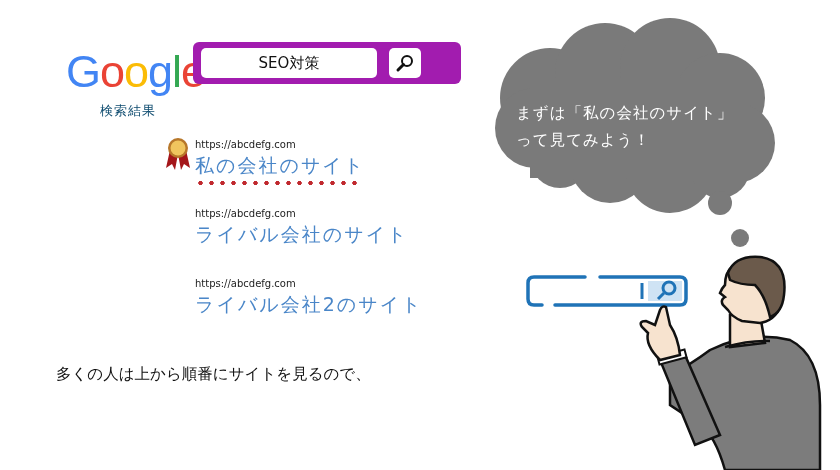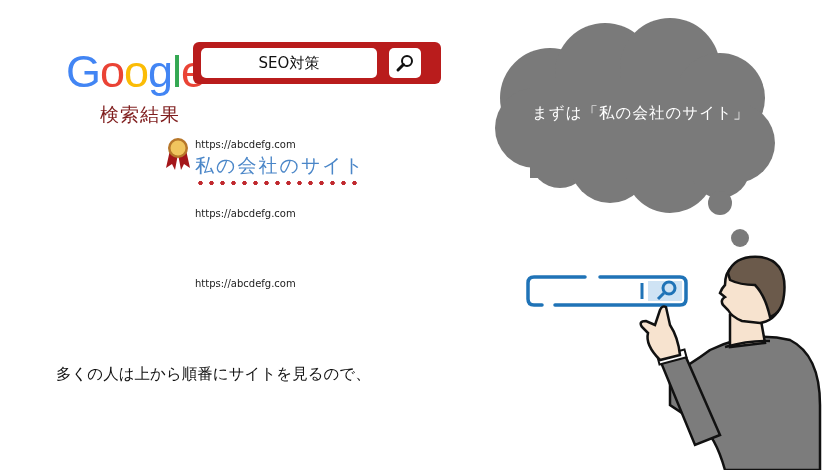--- a/index.html
+++ b/index.html
@@ -5,38 +5,38 @@
   html, body { margin:0; padding:0; }
   body { width:840px; height:470px; position:relative; background:#ffffff; overflow:hidden;
          font-family:"DejaVu Sans", "Liberation Sans", sans-serif; }
   .abs { position:absolute; }
 
   
   .logo { left:66px; top:46px; font-family:"Liberation Sans", sans-serif; font-size:45px; letter-spacing:-1px; font-weight:400; }
   .logo span { display:inline-block; }
 
   
-  .searchwrap { left:193px; top:42px; width:248px; height:42px; background:#b91c1c; border-radius:6px; }
+  .searchwrap { left:193px; top:42px; width:268px; height:42px; background:#a21caf; border-radius:6px; }
   .searchfield { position:absolute; left:8px; top:6px; width:176px; height:30px; background:#fff; border-radius:5px;
                  display:flex; align-items:center; justify-content:center; font-size:15px; color:#111; }
   .searchbtn { position:absolute; left:196px; top:6px; width:32px; height:30px; background:#fff; border-radius:5px;
                display:flex; align-items:center; justify-content:center; cursor:pointer; }
 
-  .results-label { left:100px; top:102px; font-size:19px; color:#7f1d1d; letter-spacing:1px; }
+  .results-label { left:100px; top:102px; font-size:13px; color:#0c4a6e; letter-spacing:1px; }
 
   .result { left:195px; }
   .result .url { font-size:10px; color:#222; }
   .result .title { font-size:19px; color:#4a86c8; letter-spacing:2px; margin-top:3px; cursor:pointer; }
   .dots { left:195px; top:180px; width:165px; height:6px;
           background-image: radial-gradient(circle, #c0282e 2px, transparent 2.3px);
           background-size:11px 6px; background-repeat:repeat-x; }
 
   .explain { left:56px; top:362px; font-size:15.5px; color:#111; line-height:24px; }
 
-  .cloud-text { left:532px; top:100px; font-size:15.5px; color:#ffffff; line-height:27px; letter-spacing:1px; }
+  .cloud-text { left:516px; top:100px; font-size:15.5px; color:#ffffff; line-height:27px; letter-spacing:1px; }
 </style>
 </head>
 <body>
 
 <div class="abs logo">
   <span style="color:#4285F4">G</span><span style="color:#EA4335">o</span><span style="color:#FBBC05">o</span><span style="color:#4285F4">g</span><span style="color:#34A853">l</span><span style="color:#EA4335">e</span>
 </div>
 
 <div class="abs searchwrap">
   <div class="searchfield">SEO対策</div>
@@ -58,24 +58,26 @@
 </svg>
 
 <div class="abs result" style="top:139px;">
   <div class="url">https://abcdefg.com</div>
   <div class="title">私の会社のサイト</div>
 </div>
 <div class="abs dots"></div>
 
 <div class="abs result" style="top:208px;">
   <div class="url">https://abcdefg.com</div>
+  <div class="title">ライバル会社のサイト</div>
 </div>
 
 <div class="abs result" style="top:278px;">
   <div class="url">https://abcdefg.com</div>
+  <div class="title">ライバル会社2のサイト</div>
 </div>
 
 <div class="abs explain">
   <div>多くの人は上から順番にサイトを見るので、</div>
 </div>
 
 <svg class="abs" style="left:480px; top:18px;" width="310" height="240" viewBox="0 0 310 240">
   <g fill="#7a7a7a">
     <circle cx="70" cy="80" r="50"></circle>
     <circle cx="125" cy="55" r="50"></circle>
@@ -87,20 +89,21 @@
     <circle cx="130" cy="145" r="40"></circle>
     <circle cx="190" cy="150" r="45"></circle>
     <circle cx="240" cy="150" r="30"></circle>
     <rect x="50" y="60" width="220" height="100"></rect>
     <circle cx="240" cy="185" r="12"></circle>
     <circle cx="260" cy="220" r="9"></circle>
   </g>
 </svg>
 <div class="abs cloud-text">
   <div>まずは「私の会社のサイト」</div>
+  <div>って見てみよう！</div>
 </div>
 
 <svg class="abs" style="left:520px; top:255px;" width="320" height="215" viewBox="0 0 320 215">
 
   <g>
     <path d="M65 22 L14 22 Q8 22 8 28 L8 44 Q8 50 14 50 L22 50" fill="none" stroke="#1f73b7" stroke-width="3.5" stroke-linecap="round"></path>
     <path d="M35 50 L160 50 Q166 50 166 44 L166 28 Q166 22 160 22 L80 22" fill="none" stroke="#1f73b7" stroke-width="3.5" stroke-linecap="round"></path>
     <rect x="128" y="26" width="34" height="20" fill="#cfe3f4"></rect>
     <line x1="122" y1="28" x2="122" y2="44" stroke="#1f73b7" stroke-width="3"></line>
     <circle cx="149" cy="33" r="6" fill="none" stroke="#1f73b7" stroke-width="3"></circle>

